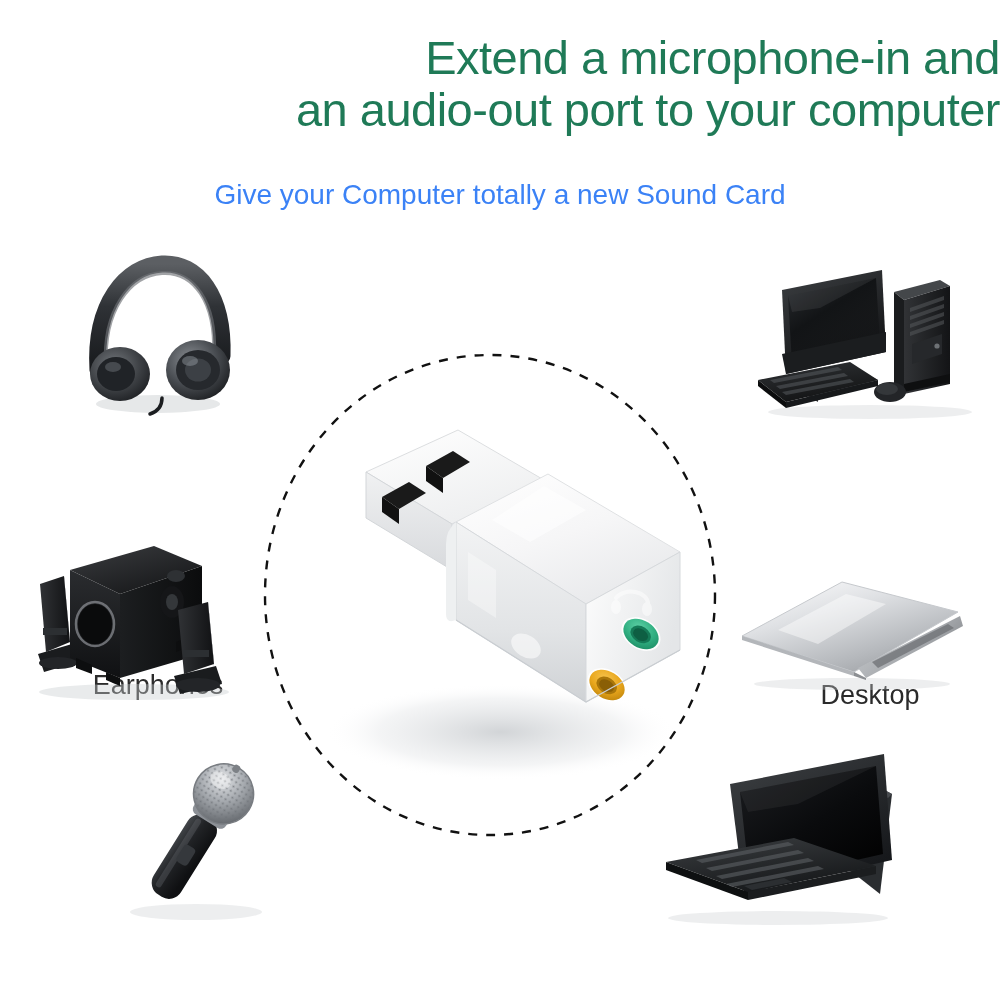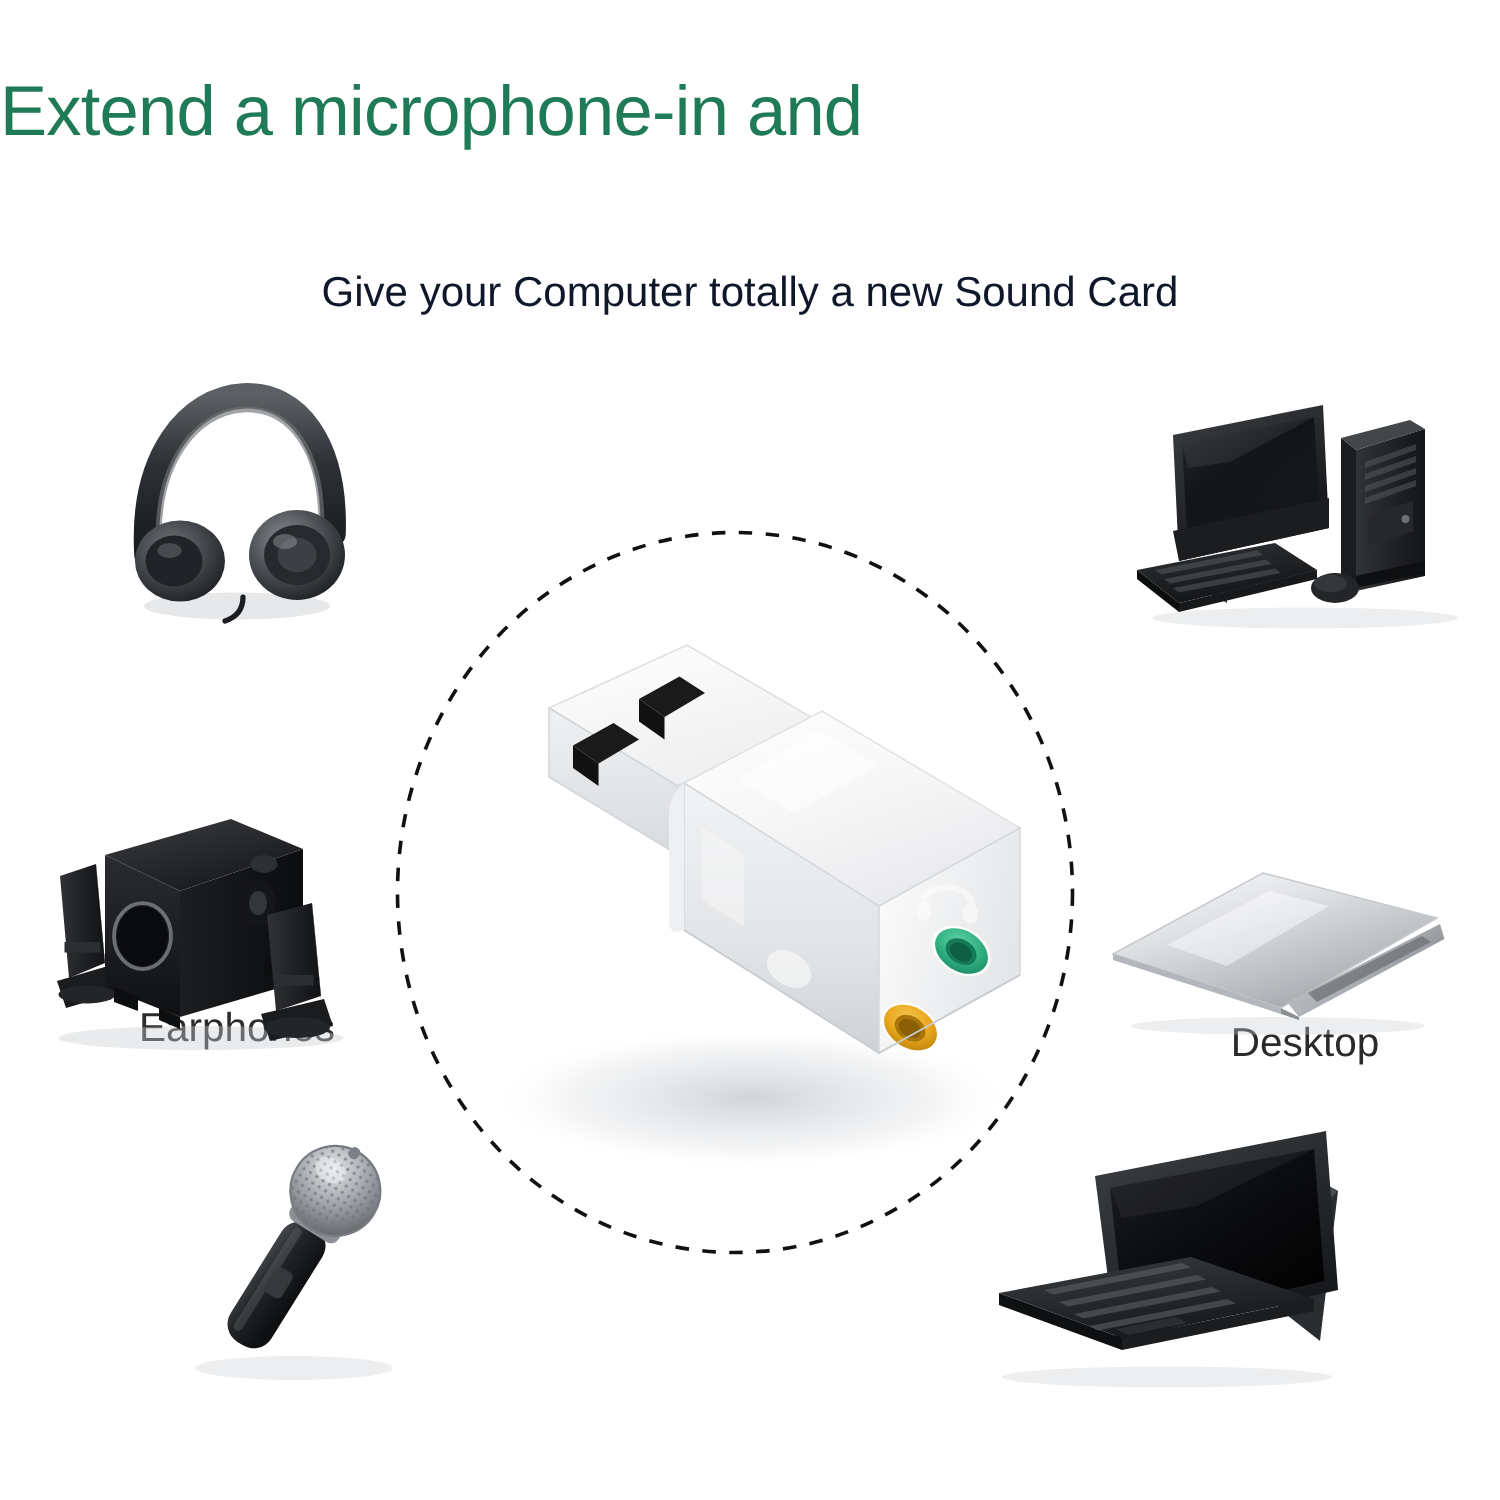--- a/index.html
+++ b/index.html
@@ -15,38 +15,38 @@
     width: 1000px;
     height: 1000px;
     background: #ffffff;
     overflow: hidden;
   }
 
   
   .headline {
     position: absolute;
     left: 0;
-    top: 48px;
+    top: 32px;
     width: 1000px;
-    text-align: left;
+    text-align: right;
     color: #1f7a57;
     font-size: 47px;
     line-height: 52px;
     font-weight: 400;
     letter-spacing: -0.5px;
     white-space: nowrap;
   }
   .headline .l2 { display: block; }
   .subhead {
     position: absolute;
     left: 0;
     top: 178px;
     width: 1000px;
     text-align: center;
-    color: #0f172a;
+    color: #3b82f6;
     font-size: 28px;
     line-height: 34px;
     font-weight: 400;
   }
 
   
   .item {
     position: absolute;
   }
   .item .art {
@@ -95,20 +95,21 @@
   }
   svg { display: block; overflow: visible; }
 </style>
 </head>
 <body>
 
 <div id="page">
 
   <div class="headline">
     <span class="l1">Extend a microphone-in and</span>
+    <span class="l2">an audio-out port to your computer</span>
   </div>
   <div class="subhead">Give your Computer totally a new Sound Card</div>
 
   <div id="hero">
 
     <svg id="hero-circle" viewBox="0 0 456 486">
       <ellipse cx="228" cy="243" rx="225" ry="240" fill="none" stroke="#111111" stroke-width="2.4" stroke-dasharray="9 9" stroke-linecap="butt"></ellipse>
     </svg>
 
     <svg id="product" viewBox="0 0 420 390">

